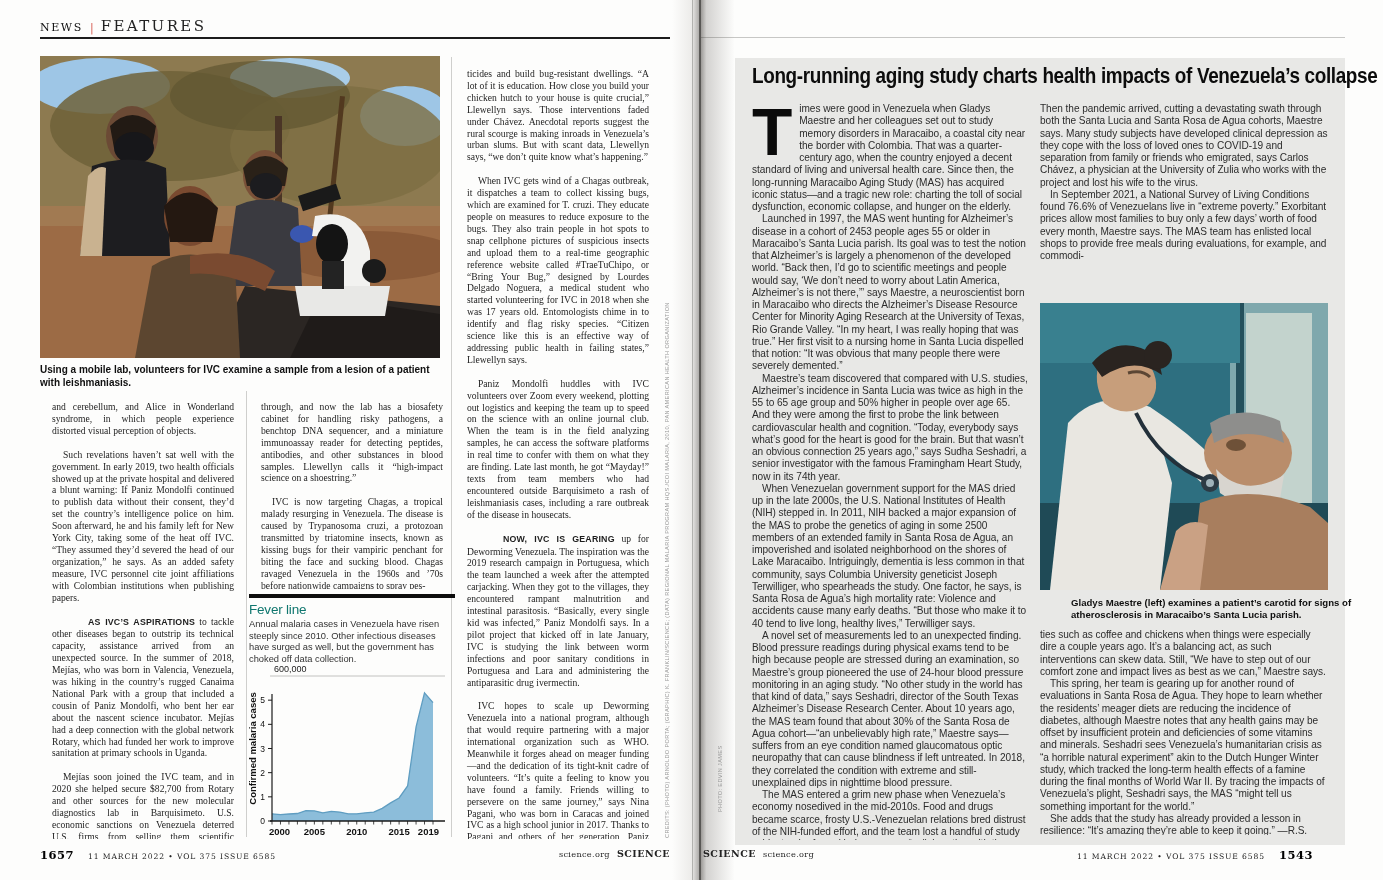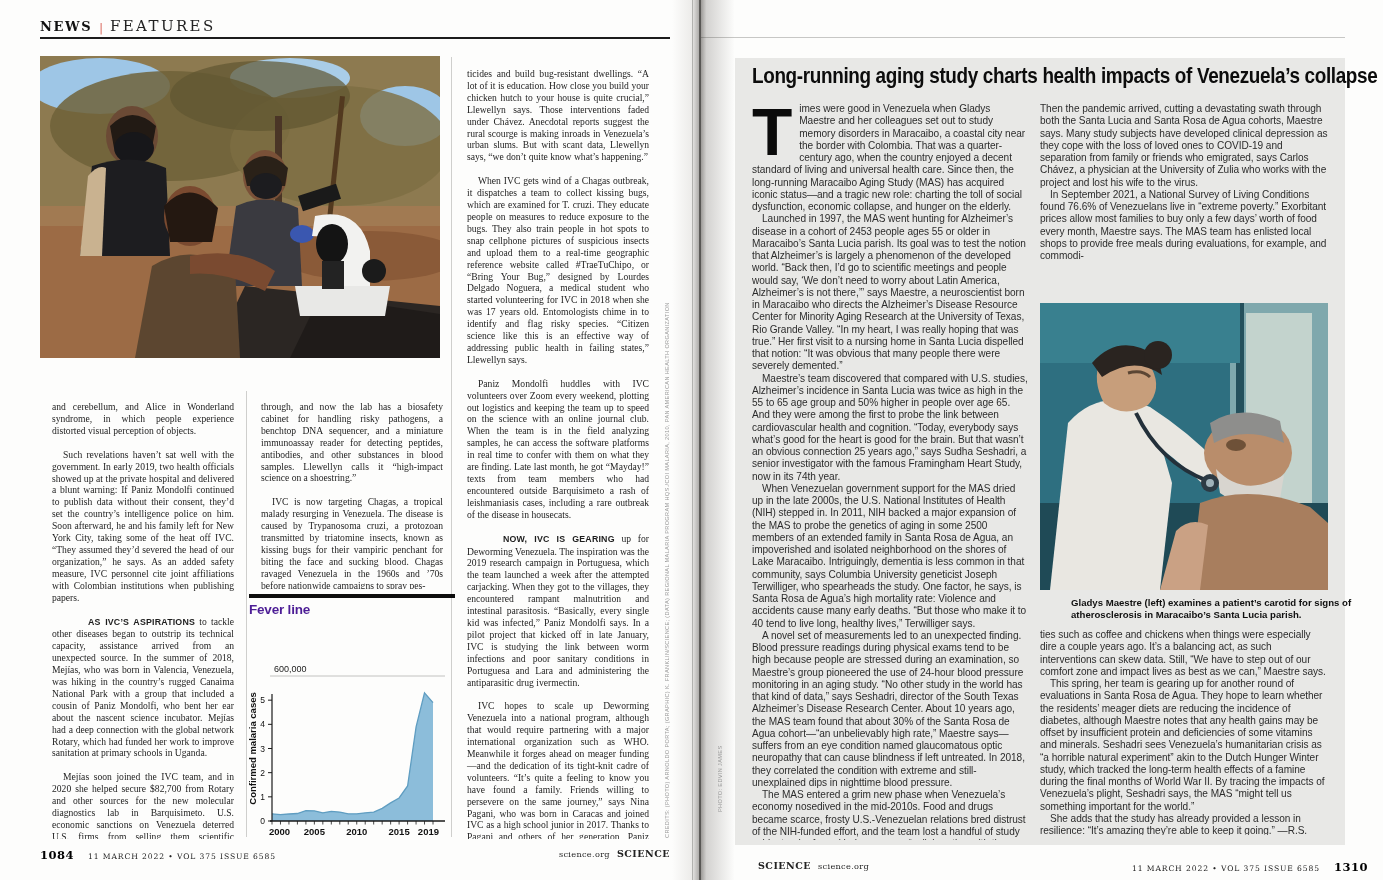--- a/index.html
+++ b/index.html
@@ -2,42 +2,42 @@
 <html><head>
 <meta charset="utf-8">
 <style>
   html,body{margin:0;padding:0;background:#ffffff;}
   #spread{position:relative;width:1383px;height:880px;background:#fdfdfc;overflow:hidden;
           font-family:"Liberation Serif", serif;color:#1a1a1a;}
   .abs{position:absolute;}
 
   
   #news-header{left:40px;top:16px;font-family:"DejaVu Serif", serif;}
-  #news-header .news{font-weight:bold;font-size:13px;letter-spacing:1.6px;color:#111;}
+  #news-header .news{font-weight:normal;font-size:11px;letter-spacing:1.6px;color:#111;}
   #news-header .pipe{color:#d6564a;font-size:11px;margin:0 7px;}
   #news-header .feat{font-size:15px;letter-spacing:2.4px;color:#222;}
   .header-rule{left:40px;top:37px;width:630px;height:2px;background:#1c1c1c;}
   .header-rule-right{left:701px;top:37px;width:644px;height:1px;background:#c7c7c5;}
 
   
   .serif-col{position:absolute;overflow:hidden;text-align:justify;
              font-size:9.6px;line-height:11.9px;color:#1d1d1d;}
   .serif-col p{margin:12px;}
   .serif-col p + p{text-indent:11px;}
   .serif-col p.lead-p{text-indent:0;margin-top:12px;}
   .lead{font-family:"Liberation Sans", sans-serif;font-weight:bold;font-size:8.8px;letter-spacing:0.2px;padding-left:36px;}
   .endmark{color:#9b9b9b;font-size:7.5px;}
   .col-rule{width:1px;background:#cfcfcd;}
 
   .photo-caption{font-family:"Liberation Sans", sans-serif;font-weight:bold;
                  font-size:10px;line-height:12.5px;color:#101010;}
 
   
   .fig-bar{background:#0d0d0d;}
-  .fig-title{font-family:"Liberation Sans", sans-serif;font-weight:bold;font-size:13.5px;color:#4c1d95;letter-spacing:-0.2px;}
+  .fig-title{font-family:"Liberation Sans", sans-serif;font-weight:normal;font-size:13.5px;color:#0f766e;letter-spacing:-0.2px;}
   .fig-desc{font-family:"Liberation Sans", sans-serif;font-size:9.3px;line-height:11.6px;color:#333;}
 
   
   #gray-box{left:735px;top:58px;width:610px;height:787px;background:#e8e8e6;}
   #right-title{left:752px;top:64px;width:580px;font-family:"Liberation Sans", sans-serif;
                font-weight:bold;font-size:21.5px;color:#0c0c0c;letter-spacing:-0.4px;
                transform:scaleX(0.88);transform-origin:0 50%;white-space:nowrap;}
   .sans-col{position:absolute;overflow:hidden;font-family:"Liberation Sans", sans-serif;
             font-size:10.1px;line-height:12.25px;color:#2c2c2c;text-align:left;letter-spacing:-0.05px;}
   .sans-col p{margin:0;}
@@ -116,20 +116,21 @@
       <path d="M150 200 Q200 190 235 215 L225 235 Q185 215 150 218 Z" fill="#7a4a30"></path>
 
       <path d="M255 230 L350 230 L345 260 L260 260 Z" fill="#e8e8e6"></path>
       <path d="M275 160 Q320 150 330 195 L330 230 L300 230 L300 200 Q290 180 272 180 Z" fill="#f2f2f0"></path>
       <rect x="258" y="140" width="40" height="16" fill="#1a1a1a" transform="rotate(-18 258 140)"></rect>
       <ellipse cx="292" cy="188" rx="16" ry="20" fill="#141414"></ellipse>
       <rect x="282" y="205" width="22" height="28" fill="#232323"></rect>
       <circle cx="334" cy="215" r="12" fill="#1b1b1b"></circle>
     </svg>
   </div>
+  <div class="abs photo-caption" style="left:40px;top:364px;width:402px;">Using a mobile lab, volunteers for IVC examine a sample from a lesion of a patient with leishmaniasis.</div>
 
   <div class="serif-col" style="left:40px;top:389px;width:206px;height:450px;">
 
   <p><span>and cerebellum, and Alice in Wonderland syndrome, in which people experience distorted visual perception of objects.</span></p>
       <p><span>Such revelations haven’t sat well with the government. In early 2019, two health officials showed up at the private hospital and delivered a blunt warning: If Paniz Mondolfi continued to publish data without their consent, they’d set the country’s intelligence police on him. Soon afterward, he and his family left for New York City, taking some of the heat off IVC. “They assumed they’d severed the head of our organization,” he says. As an added safety measure, IVC personnel cite joint affiliations with Colombian institutions when publishing papers.</span></p>
       <p class="lead-p"><span class="lead">AS IVC’S ASPIRATIONS</span><span> to tackle other diseases began to outstrip its technical capacity, assistance arrived from an unexpected source. In the summer of 2018, Mejías, who was born in Valencia, Venezuela, was hiking in the country’s rugged Canaima National Park with a group that included a cousin of Paniz Mondolfi, who bent her ear about the nascent science incubator. Mejías had a deep connection with the global network Rotary, which had funded her work to improve sanitation at primary schools in Uganda.</span></p>
       <p><span>Mejías soon joined the IVC team, and in 2020 she helped secure $82,700 from Rotary and other sources for the new molecular diagnostics lab in Barquisimeto. U.S. economic sanctions on Venezuela deterred U.S. firms from selling them scientific equipment, which was “so heartbreaking,” Paniz Mondolfi says, but European dealers came</span></p>
     </div>
   <div class="abs col-rule" style="left:246px;top:391px;height:446px;"></div>
   <div class="serif-col" style="left:249px;top:389px;width:206px;height:200px;">
@@ -142,20 +143,21 @@
 
   <p><span>ticides and build bug-resistant dwellings. “A lot of it is education. How close you build your chicken hutch to your house is quite crucial,” Llewellyn says. Those interventions faded under Chávez. Anecdotal reports suggest the rural scourge is making inroads in Venezuela’s urban slums. But with scant data, Llewellyn says, “we don’t quite know what’s happening.”</span></p>
       <p><span>When IVC gets wind of a Chagas outbreak, it dispatches a team to collect kissing bugs, which are examined for T. cruzi. They educate people on measures to reduce exposure to the bugs. They also train people in hot spots to snap cellphone pictures of suspicious insects and upload them to a real-time geographic reference website called #TraeTuChipo, or “Bring Your Bug,” designed by Lourdes Delgado Noguera, a medical student who started volunteering for IVC in 2018 when she was 17 years old. Entomologists chime in to identify and flag risky species. “Citizen science like this is an effective way of addressing public health in failing states,” Llewellyn says.</span></p>
       <p><span>Paniz Mondolfi huddles with IVC volunteers over Zoom every weekend, plotting out logistics and keeping the team up to speed on the science with an online journal club. When the team is in the field analyzing samples, he can access the software platforms in real time to confer with them on what they are finding. Late last month, he got “Mayday!” texts from team members who had encountered outside Barquisimeto a rash of leishmaniasis cases, including a rare outbreak of the disease in housecats.</span></p>
       <p class="lead-p"><span class="lead">NOW, IVC IS GEARING</span><span> up for Deworming Venezuela. The inspiration was the 2019 research campaign in Portuguesa, which the team launched a week after the attempted carjacking. When they got to the villages, they encountered rampant malnutrition and intestinal parasitosis. “Basically, every single kid was infected,” Paniz Mondolfi says. In a pilot project that kicked off in late January, IVC is studying the link between worm infections and poor sanitary conditions in Portuguesa and Lara and administering the antiparasitic drug ivermectin.</span></p>
       <p><span>IVC hopes to scale up Deworming Venezuela into a national program, although that would require partnering with a major international organization such as WHO. Meanwhile it forges ahead on meager funding—and the dedication of its tight-knit cadre of volunteers. “It’s quite a feeling to know you have found a family. Friends willing to persevere on the same journey,” says Nina Pagani, who was born in Caracas and joined IVC as a high school junior in 2017. Thanks to Pagani and others of her generation, Paniz Mondolfi says, “we’re keeping the scientific spirit alive in the middle of devastation.”</span><span class="endmark">■</span></p>
     </div>
 
   <div class="abs fig-bar" style="left:249px;top:594px;width:206px;height:4px;"></div>
   <div class="abs fig-title" style="left:249px;top:602px;">Fever line</div>
+  <div class="abs fig-desc" style="left:249px;top:619px;width:200px;">Annual malaria cases in Venezuela have risen steeply since 2010. Other infectious diseases have surged as well, but the government has choked off data collection.</div>
   <svg id="fever-svg" class="abs" style="left:248px;top:664px;" width="215" height="175" viewBox="0 0 215 175">
       <line x1="22" y1="12" x2="197" y2="12" stroke="#c2c2c0" stroke-width="1"></line>
       <text x="26" y="8" font-size="9" fill="#222">600,000</text>
       <path d="M24,157 L24.0,149.8 L32.5,150.7 L40.9,150.0 L49.4,149.5 L57.9,146.6 L66.4,146.8 L74.8,148.8 L83.3,147.3 L91.8,148.1 L100.3,149.8 L108.7,149.8 L117.2,148.8 L125.7,148.1 L134.2,144.4 L142.6,138.9 L151.1,134.0 L159.6,122.0 L168.1,62.8 L176.5,28.9 L185.0,38.6 L185,157 Z" fill="#8cbdda"></path>
       <polyline points="24.0,149.8 32.5,150.7 40.9,150.0 49.4,149.5 57.9,146.6 66.4,146.8 74.8,148.8 83.3,147.3 91.8,148.1 100.3,149.8 108.7,149.8 117.2,148.8 125.7,148.1 134.2,144.4 142.6,138.9 151.1,134.0 159.6,122.0 168.1,62.8 176.5,28.9 185.0,38.6" fill="none" stroke="#5f9dc1" stroke-width="1.3"></polyline>
       <line x1="24" y1="30" x2="24" y2="157" stroke="#1a1a1a" stroke-width="1.2"></line>
       <line x1="22" y1="157" x2="197" y2="157" stroke="#1a1a1a" stroke-width="1.4"></line>
       <line x1="20" y1="157" x2="24" y2="157" stroke="#1a1a1a" stroke-width="1"></line>
       <text x="17" y="160" font-size="8.5" fill="#111" text-anchor="end">0</text>
       <line x1="20" y1="132.83333333333334" x2="24" y2="132.83333333333334" stroke="#1a1a1a" stroke-width="1"></line>
@@ -190,21 +192,21 @@
       <line x1="185" y1="157" x2="185" y2="160.5" stroke="#1a1a1a" stroke-width="0.8"></line>
       <text x="21" y="171" font-size="9.5" font-weight="bold" fill="#111" text-anchor="start">2000</text>
       <text x="66.36842105263159" y="171" font-size="9.5" font-weight="bold" fill="#111" text-anchor="middle">2005</text>
       <text x="108.73684210526316" y="171" font-size="9.5" font-weight="bold" fill="#111" text-anchor="middle">2010</text>
       <text x="151.10526315789474" y="171" font-size="9.5" font-weight="bold" fill="#111" text-anchor="middle">2015</text>
       <text x="191" y="171" font-size="9.5" font-weight="bold" fill="#111" text-anchor="end">2019</text>
       <text x="8" y="84.5" font-size="9.5" font-weight="bold" fill="#111" text-anchor="middle" transform="rotate(-90 8 84.5)">Confirmed malaria cases</text>
     </svg>
 
   <div class="abs footer" style="left:40px;width:630px;">
-    <span class="pageno">1084</span><span class="issue">11 MARCH 2022 • VOL 375 ISSUE 6585</span>
+    <span class="pageno">1657</span><span class="issue">11 MARCH 2022 • VOL 375 ISSUE 6585</span>
     <span style="float:right;"><span class="site">science.org</span><span class="brand">SCIENCE</span></span>
   </div>
 
   <div class="abs" id="fold"></div>
   <div class="abs" id="fold-line2"></div>
   <div class="abs" id="fold-line"></div>
 
   <div class="vcredit" style="left:664px;top:838px;">CREDITS: (PHOTO) ARNOLDO PORTA; (GRAPHIC) K. FRANKLIN/SCIENCE; (DATA) REGIONAL MALARIA PROGRAM HQS./COI MALARIA, 2010, PAN AMERICAN HEALTH ORGANIZATION</div>
   <div class="vcredit" style="left:717px;top:812px;">PHOTO: EDVIN JAMES</div>
 
@@ -257,18 +259,18 @@
   </div>
   <div class="abs r-caption" style="left:1040px;top:597px;width:290px;margin-left:31px;">Gladys Maestre (left) examines a patient’s carotid for signs of atherosclerosis in Maracaibo’s Santa Lucia parish.</div>
 
   <div class="sans-col" style="left:1040px;top:629px;width:288px;height:206px;">
 
   <p><span>ties such as coffee and chickens when things were especially dire a couple years ago. It’s a balancing act, as such interventions can skew data. Still, “We have to step out of our comfort zone and impact lives as best as we can,” Maestre says.</span></p>
       <p><span>This spring, her team is gearing up for another round of evaluations in Santa Rosa de Agua. They hope to learn whether the residents’ meager diets are reducing the incidence of diabetes, although Maestre notes that any health gains may be offset by insufficient protein and deficiencies of some vitamins and minerals. Seshadri sees Venezuela’s humanitarian crisis as “a horrible natural experiment” akin to the Dutch Hunger Winter study, which tracked the long-term health effects of a famine during the final months of World War II. By tracing the impacts of Venezuela’s plight, Seshadri says, the MAS “might tell us something important for the world.”</span></p>
       <p><span>She adds that the study has already provided a lesson in resilience: “It’s amazing they’re able to keep it going.”  —R.S.</span></p>
     </div>
 
-  <div class="abs footer" style="left:758px;width:610px;margin-top:12px;">
+  <div class="abs footer" style="left:703px;width:610px;">
     <span class="brand-first">SCIENCE</span><span class="site">science.org</span>
-    <span style="float:right;"><span class="issue" style="margin-left:0;">11 MARCH 2022 • VOL 375 ISSUE 6585</span><span class="pageno" style="margin-left:14px;">1310</span></span>
+    <span style="float:right;"><span class="issue" style="margin-left:0;">11 MARCH 2022 • VOL 375 ISSUE 6585</span><span class="pageno" style="margin-left:14px;">1543</span></span>
   </div>
 
 </div>
 
 </body></html>

